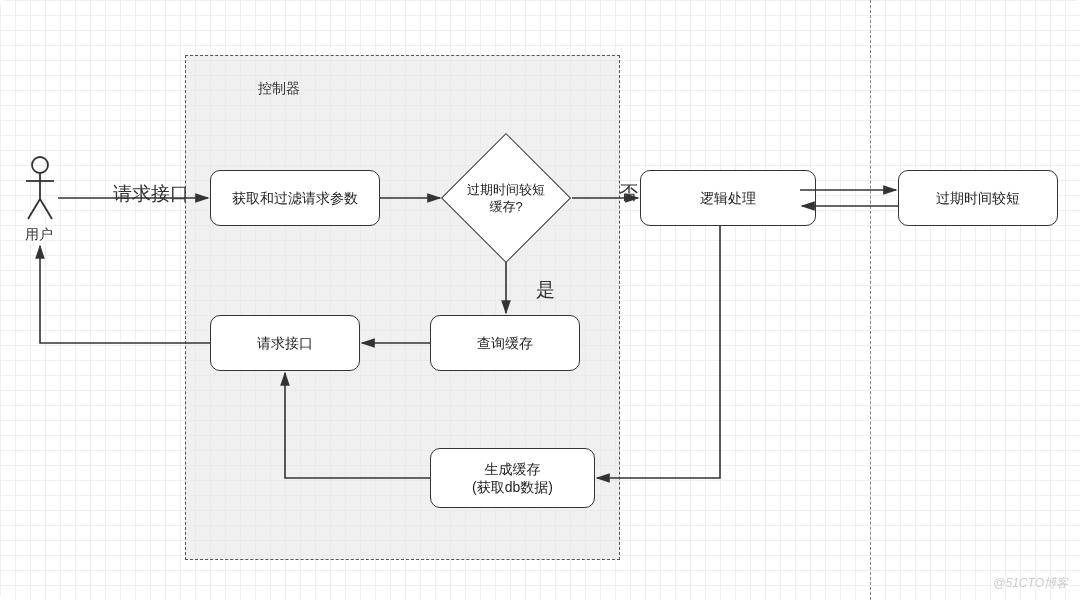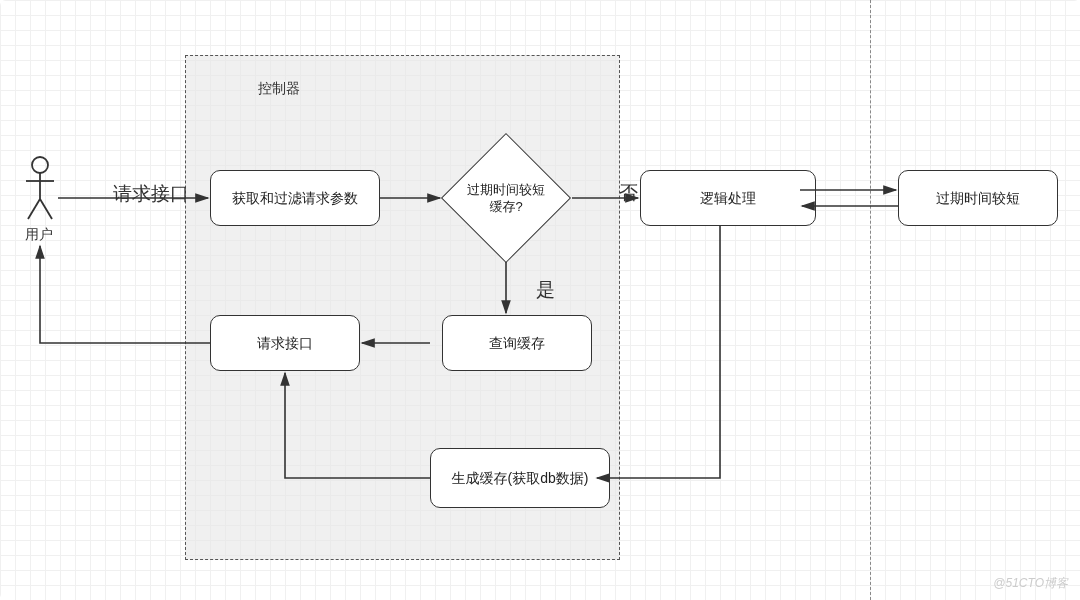--- a/index.html
+++ b/index.html
@@ -125,25 +125,25 @@
   <div class="node" style="left:210px; top:170px; width:170px; height:56px;">获取和过滤请求参数</div>
 
   <div class="decision" style="left:460px; top:152px;"></div>
   <div class="decision-label" style="left:446px; top:182px; white-space:pre-line;">过期时间较短
 缓存?</div>
 
   <div class="node" style="left:640px; top:170px; width:176px; height:56px;">逻辑处理</div>
 
   <div class="node" style="left:898px; top:170px; width:160px; height:56px;">过期时间较短</div>
 
-  <div class="node" style="left:430px; top:315px; width:150px; height:56px;margin-left:12px;">查询缓存</div>
+  <div class="node" style="left:430px; top:315px; width:150px; height:56px;">查询缓存</div>
 
   <div class="node" style="left:210px; top:315px; width:150px; height:56px;">请求接口</div>
 
-  <div class="node" style="left:430px; top:448px; width:180px; height:60px; flex-direction:row;">
+  <div class="node" style="left:430px; top:448px; width:165px; height:60px; flex-direction:column;">
     <span>生成缓存</span>
     <span>(获取db数据)</span>
   </div>
 
   <div class="edge-label" style="left:90px; top:181px;">请求接口</div>
   <div class="edge-label" style="left:596px; top:180px;">否</div>
   <div class="edge-label" style="left:513px; top:277px;">是</div>
 
   <svg class="edges">
     <defs>

